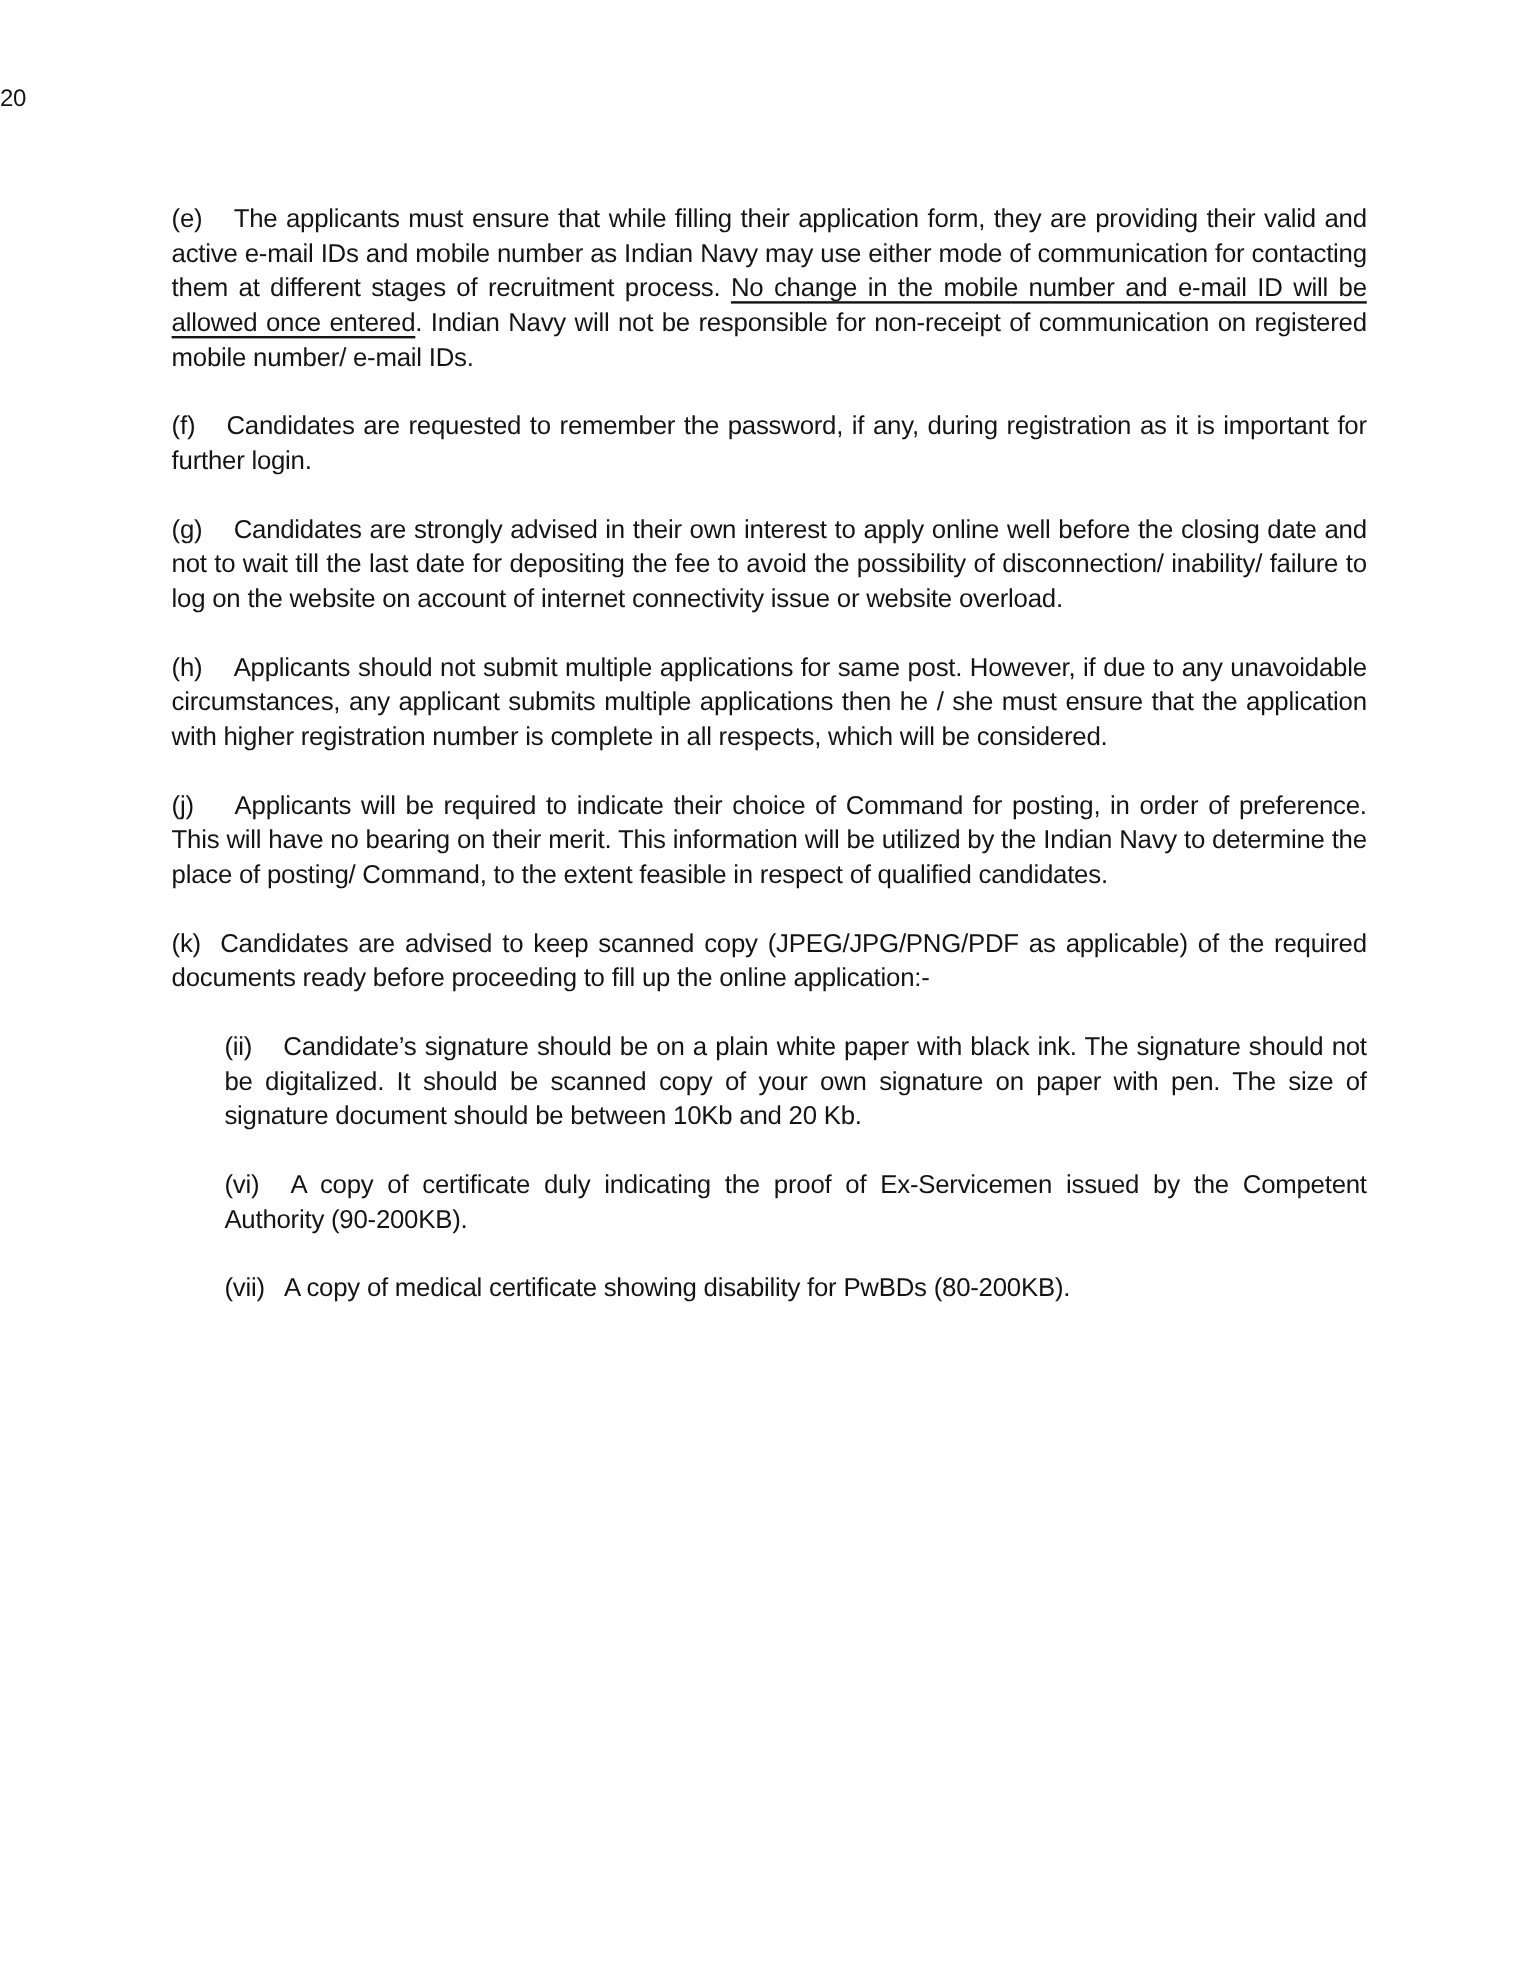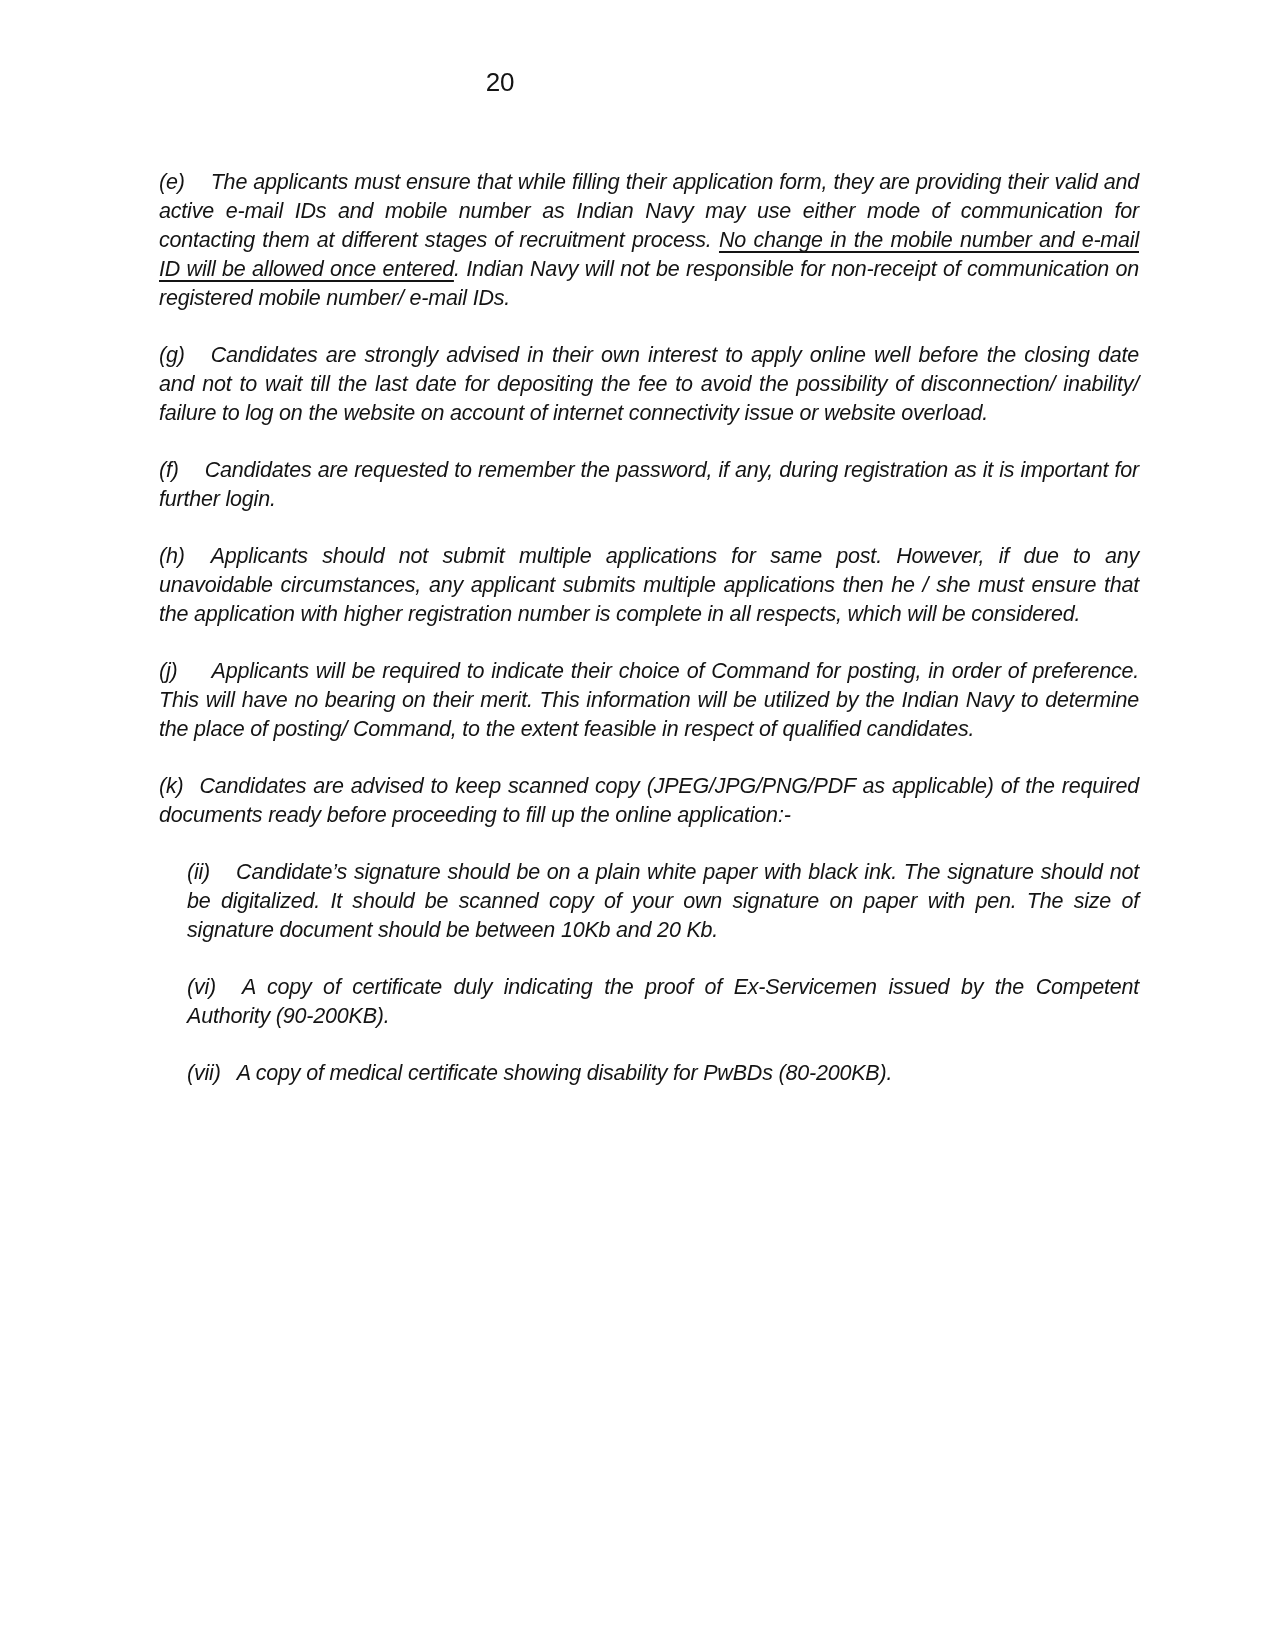--- a/index.html
+++ b/index.html
@@ -18,33 +18,32 @@
     line-height: 29px;
     letter-spacing: -0.2px;
     overflow: hidden;
     box-sizing: border-box;
   }
   .page-number {
     position: absolute;
     top: 68px;
     left: 0;
     width: 1000px;
-    text-align: center;
-    font-size: 26px;
+    text-align: left;
+    font-size: 20px;
   }
   .content {
     position: absolute;
     top: 168px;
     left: 143px;
     width: 996px;
   }
   .para {
-    margin: 0 0 28px 16px;
+    margin: 0 0 28px 0;
     text-align: justify;
-    font-style: italic;
   }
   .para.sub {
     margin-left: 44px;
   }
   .para.last {
     margin-bottom: 0;
   }
   .label {
     margin-right: 26px;
   }
@@ -63,23 +62,23 @@
 </head>
 <body>
 
 <div class="page">
   <div class="page-number">20</div>
 
   <div class="content">
 
     <p class="para"><span class="label">(e)</span><span>The applicants must ensure that while filling their application form, they are providing their valid and active e-mail IDs and mobile number as Indian Navy may use either mode of communication for contacting them at different stages of recruitment process.  </span><span class="u">No change in the mobile number and e-mail ID will be allowed once entered</span><span>. Indian Navy will not be responsible for non-receipt of communication on registered mobile number/ e-mail IDs.</span></p>
 
+    <p class="para"><span class="label">(f)</span><span>Candidates are requested to remember the password, if any, during registration as it is important for further login.</span></p>
+
     <p class="para"><span class="label">(g)</span><span>Candidates are strongly advised in their own interest to apply online well before the closing date and not to wait till the last date for depositing the fee to avoid the possibility of disconnection/ inability/ failure to log on the website on account of internet connectivity issue or website overload.</span></p>
-
-    <p class="para"><span class="label">(f)</span><span>Candidates are requested to remember the password, if any, during registration as it is important for further login.</span></p>
 
     <p class="para"><span class="label">(h)</span><span>Applicants should not submit multiple applications for same post. However, if due to any unavoidable circumstances, any applicant submits multiple applications then he / she must ensure that the application with higher registration number is complete in all respects, which will be considered.</span></p>
 
     <p class="para"><span class="label wide">(j)</span><span>Applicants will be required to indicate their choice of Command for posting, in order of preference. This will have no bearing on their merit. This information will be utilized by the Indian Navy to determine the place of posting/ Command, to the extent feasible in respect of qualified candidates.</span></p>
 
     <p class="para"><span class="label narrow">(k)</span><span>Candidates are advised to keep scanned copy (JPEG/JPG/PNG/PDF as applicable) of the required documents ready before proceeding to fill up the online application:-</span></p>
 
 
     <p class="para sub"><span class="label">(ii)</span><span>Candidate’s signature should be on a plain white paper with black ink. The signature should not be digitalized. It should be scanned copy of your own signature on paper with pen. The size of signature document should be between 10Kb and 20 Kb.</span></p>
 

